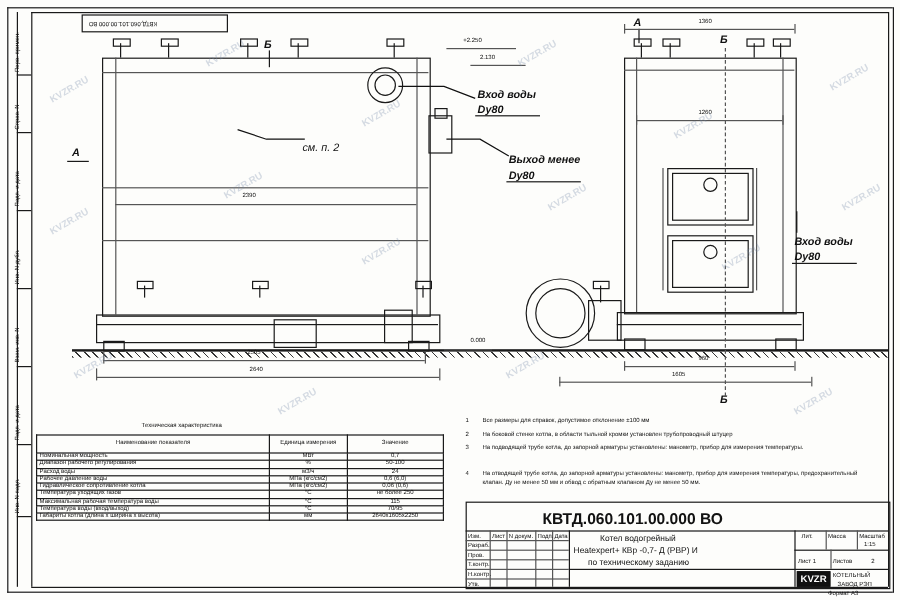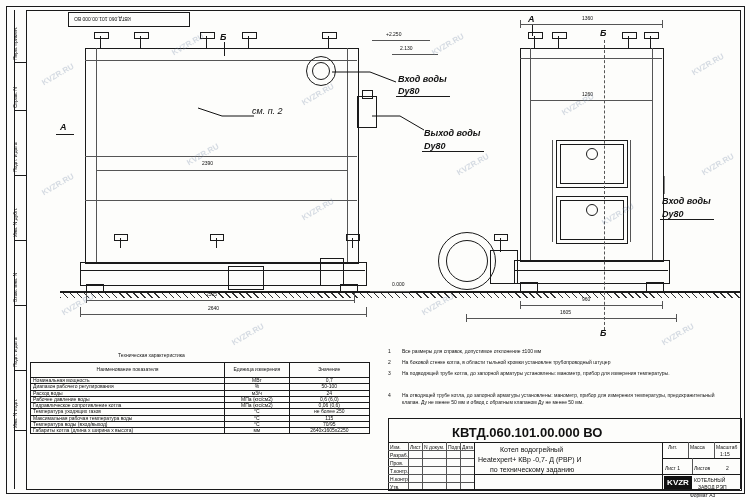--- a/index.html
+++ b/index.html
@@ -103,28 +103,28 @@
   </svg>
   <div class="txt big ital bold" style="left:398px;top:74px;">Вход воды</div>
   <div class="txt big ital bold" style="left:398px;top:86px;">Dy80</div>
   <div class="ln h" style="left:396px;top:96px;width:54px;"></div>
 
   <div class="rect" style="left:357px;top:96px;width:18px;height:30px;"></div>
   <div class="rect" style="left:362px;top:90px;width:9px;height:7px;"></div>
   <svg style="position:absolute;left:370px;top:108px;width:58px;height:30px;">
     <polyline points="2,8 30,8 54,22" fill="none" stroke="#111" stroke-width="1"></polyline>
   </svg>
-  <div class="txt big ital bold" style="left:424px;top:128px;">Выход воды</div>
+  <div class="txt big ital bold" style="left:424px;top:128px;">Выход менее</div>
   <div class="txt big ital bold" style="left:424px;top:141px;">Dy80</div>
   <div class="ln h" style="left:422px;top:151px;width:62px;"></div>
 
   <svg style="position:absolute;left:196px;top:104px;width:62px;height:18px;">
     <polyline points="2,4 26,12 58,12" fill="none" stroke="#111" stroke-width="1"></polyline>
   </svg>
-  <div class="txt big ital" style="left:252px;top:106px;">см. п. 2</div>
+  <div class="txt big ital" style="left:252px;top:118px;">см. п. 2</div>
 
   <div class="txt big bold ital" style="left:220px;top:32px;">Б</div>
   <div class="ln v" style="left:224px;top:42px;height:14px;"></div>
   <div class="txt big bold ital" style="left:60px;top:122px;">А</div>
   <div class="ln h" style="left:56px;top:134px;width:18px;"></div>
 
   <div class="ln h thin" style="left:372px;top:40px;width:58px;"></div>
   <div class="txt tiny" style="left:386px;top:31px;">+2.250</div>
   <div class="ln h thin" style="left:392px;top:54px;width:46px;"></div>
   <div class="txt tiny" style="left:400px;top:45px;">2.130</div>

